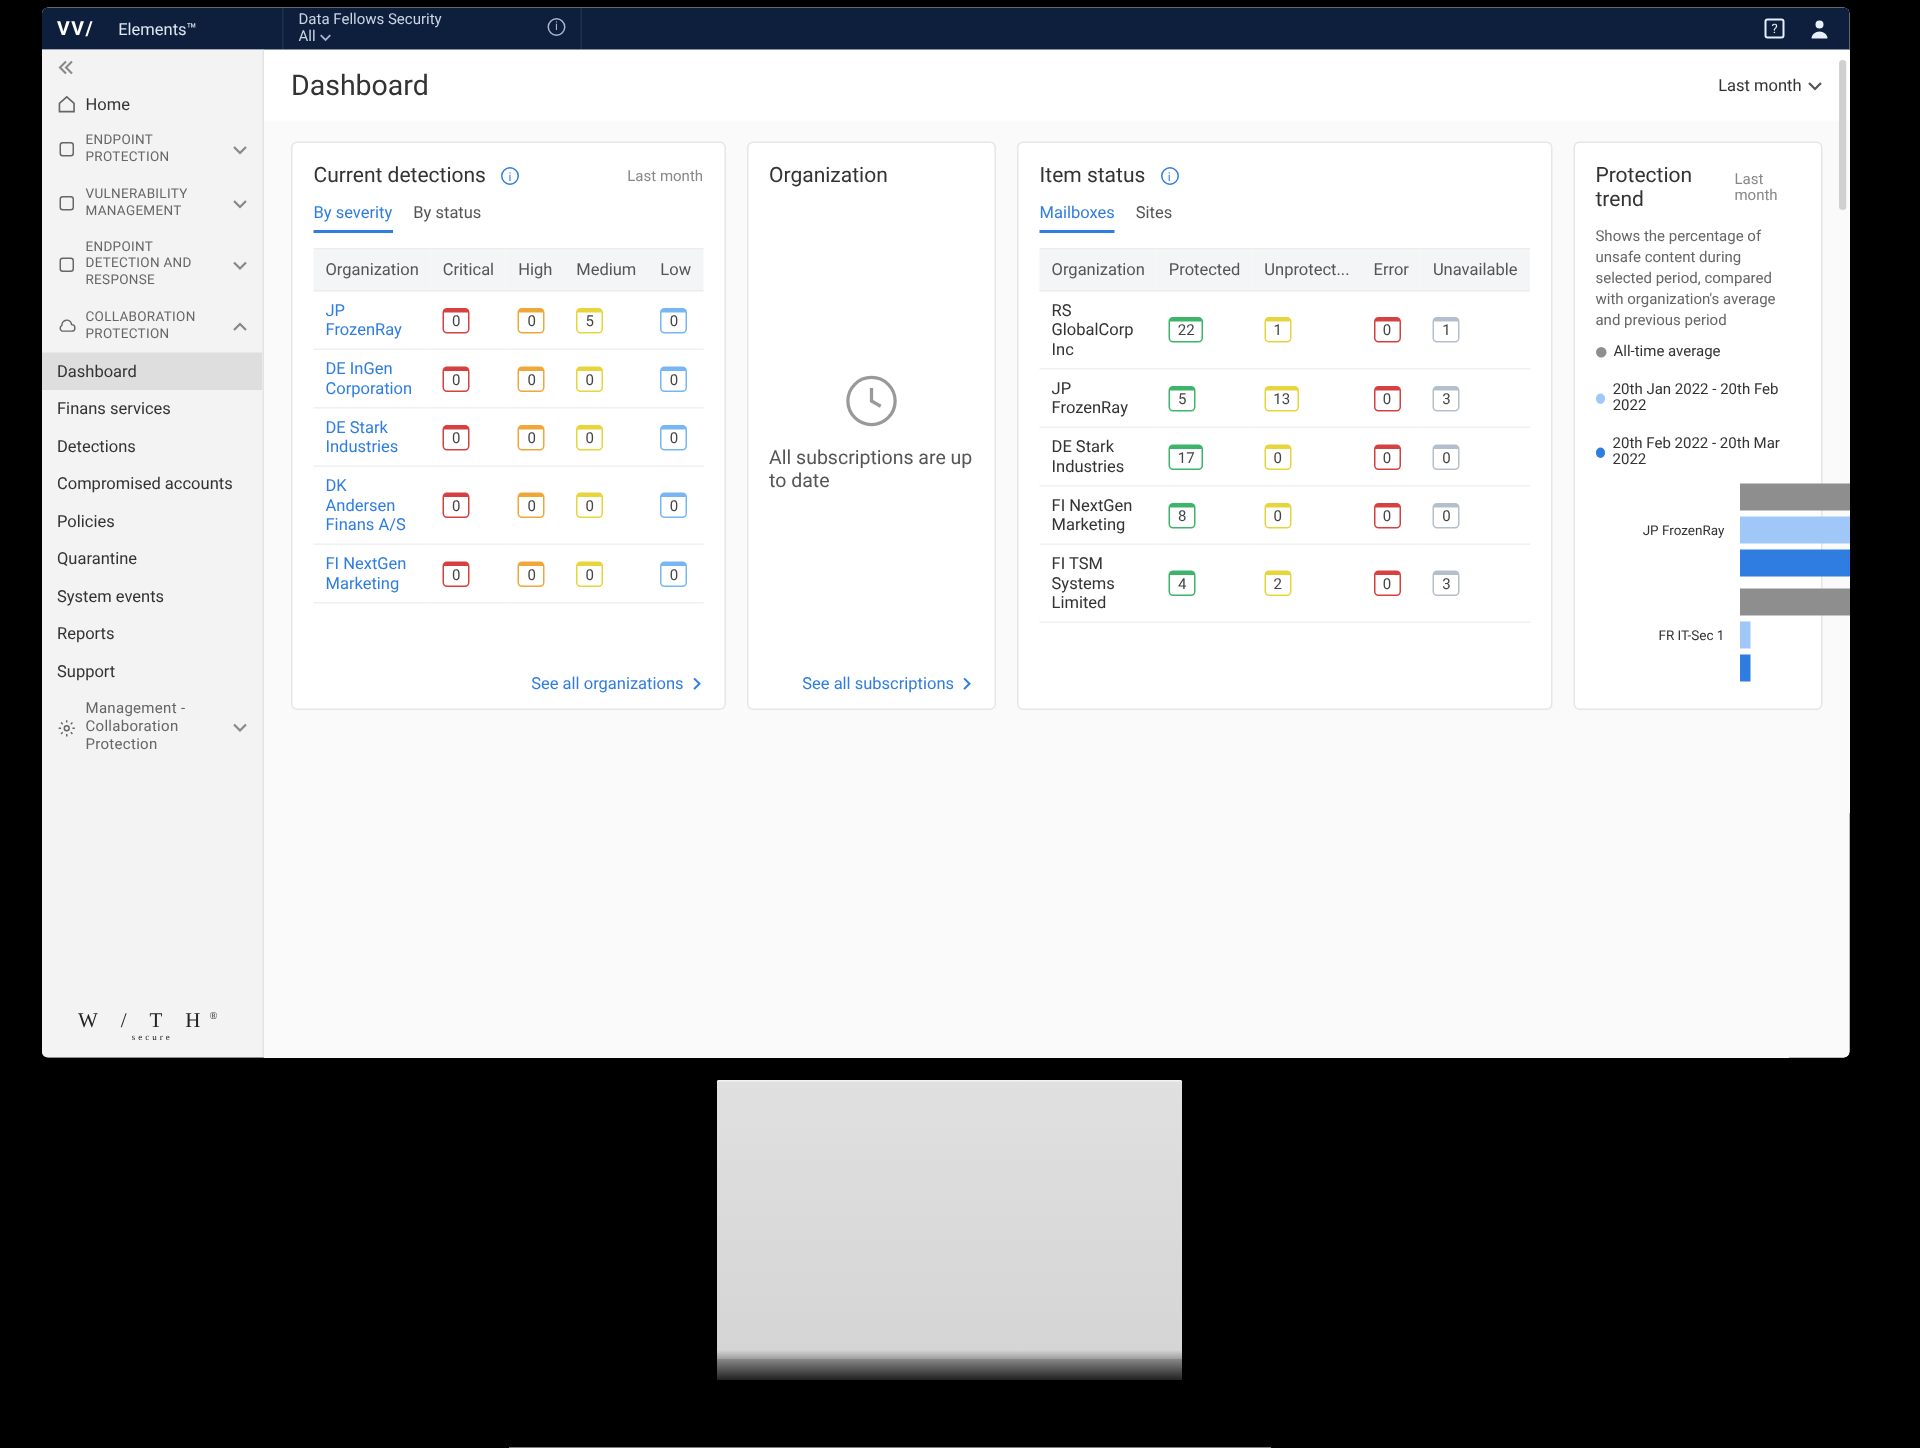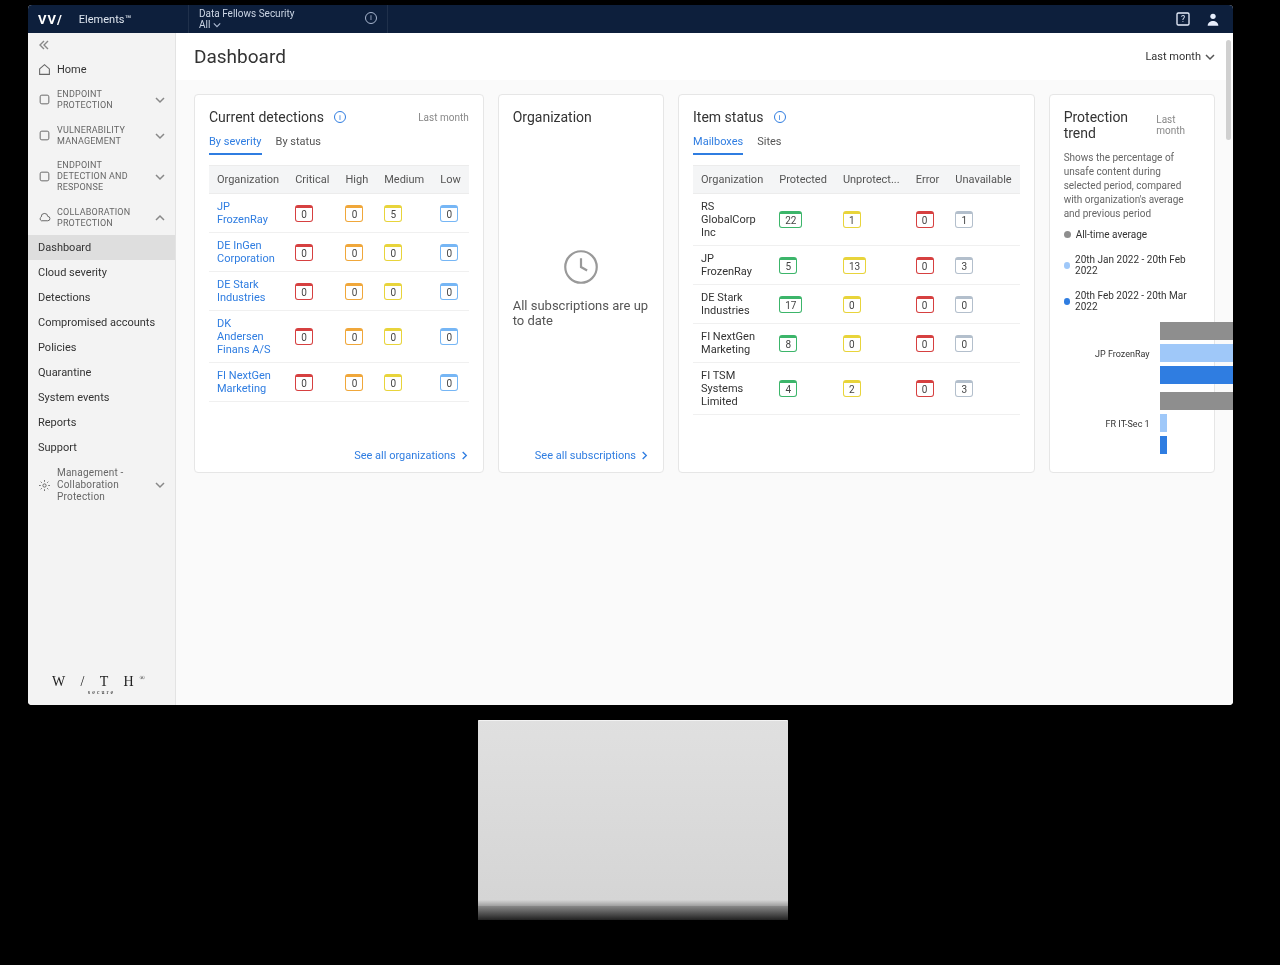--- a/index.html
+++ b/index.html
@@ -170,21 +170,21 @@
         <svg class="navicon" viewBox="0 0 24 24">
             <path d="M6 18h12a4 4 0 000-8 6 6 0 00-12 1 4 4 0 000 7z" fill="none" stroke="#666" stroke-width="1.8"></path>
           </svg>
         <span class="lbl">COLLABORATION PROTECTION</span>
         <svg class="chev" viewBox="0 0 10 10">
             <path d="M1 7l4-4 4 4" stroke="#888" fill="none" stroke-width="1.5"></path>
           </svg>
       </div>
       <div id="nav-collab">
           <div class="nav-sub selected">Dashboard</div>
-          <div class="nav-sub">Cloud severity</div>
+          <div class="nav-sub">Finans services</div>
           <div class="nav-sub">Detections</div>
           <div class="nav-sub">Compromised accounts</div>
           <div class="nav-sub">Policies</div>
           <div class="nav-sub">Quarantine</div>
           <div class="nav-sub">System events</div>
           <div class="nav-sub">Reports</div>
           <div class="nav-sub">Support</div>
         </div>
       <div class="nav-item sub group" style="text-transform:none;font-size:10px;">
         <svg class="navicon" viewBox="0 0 24 24">

